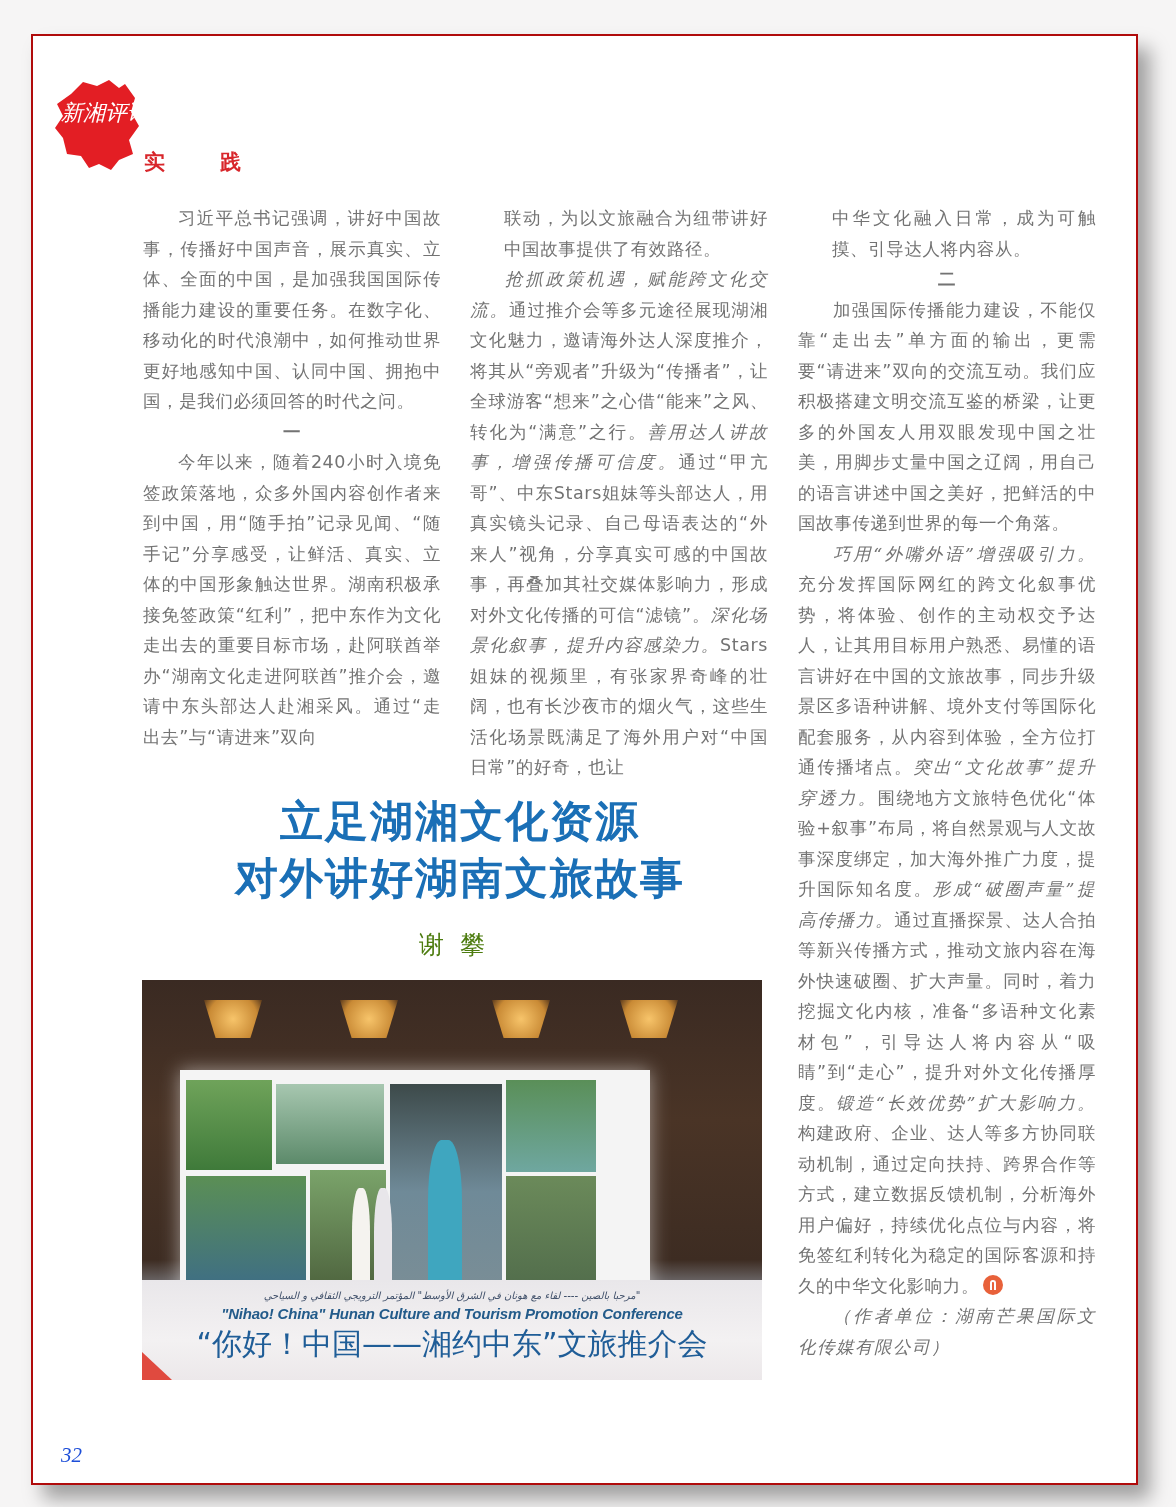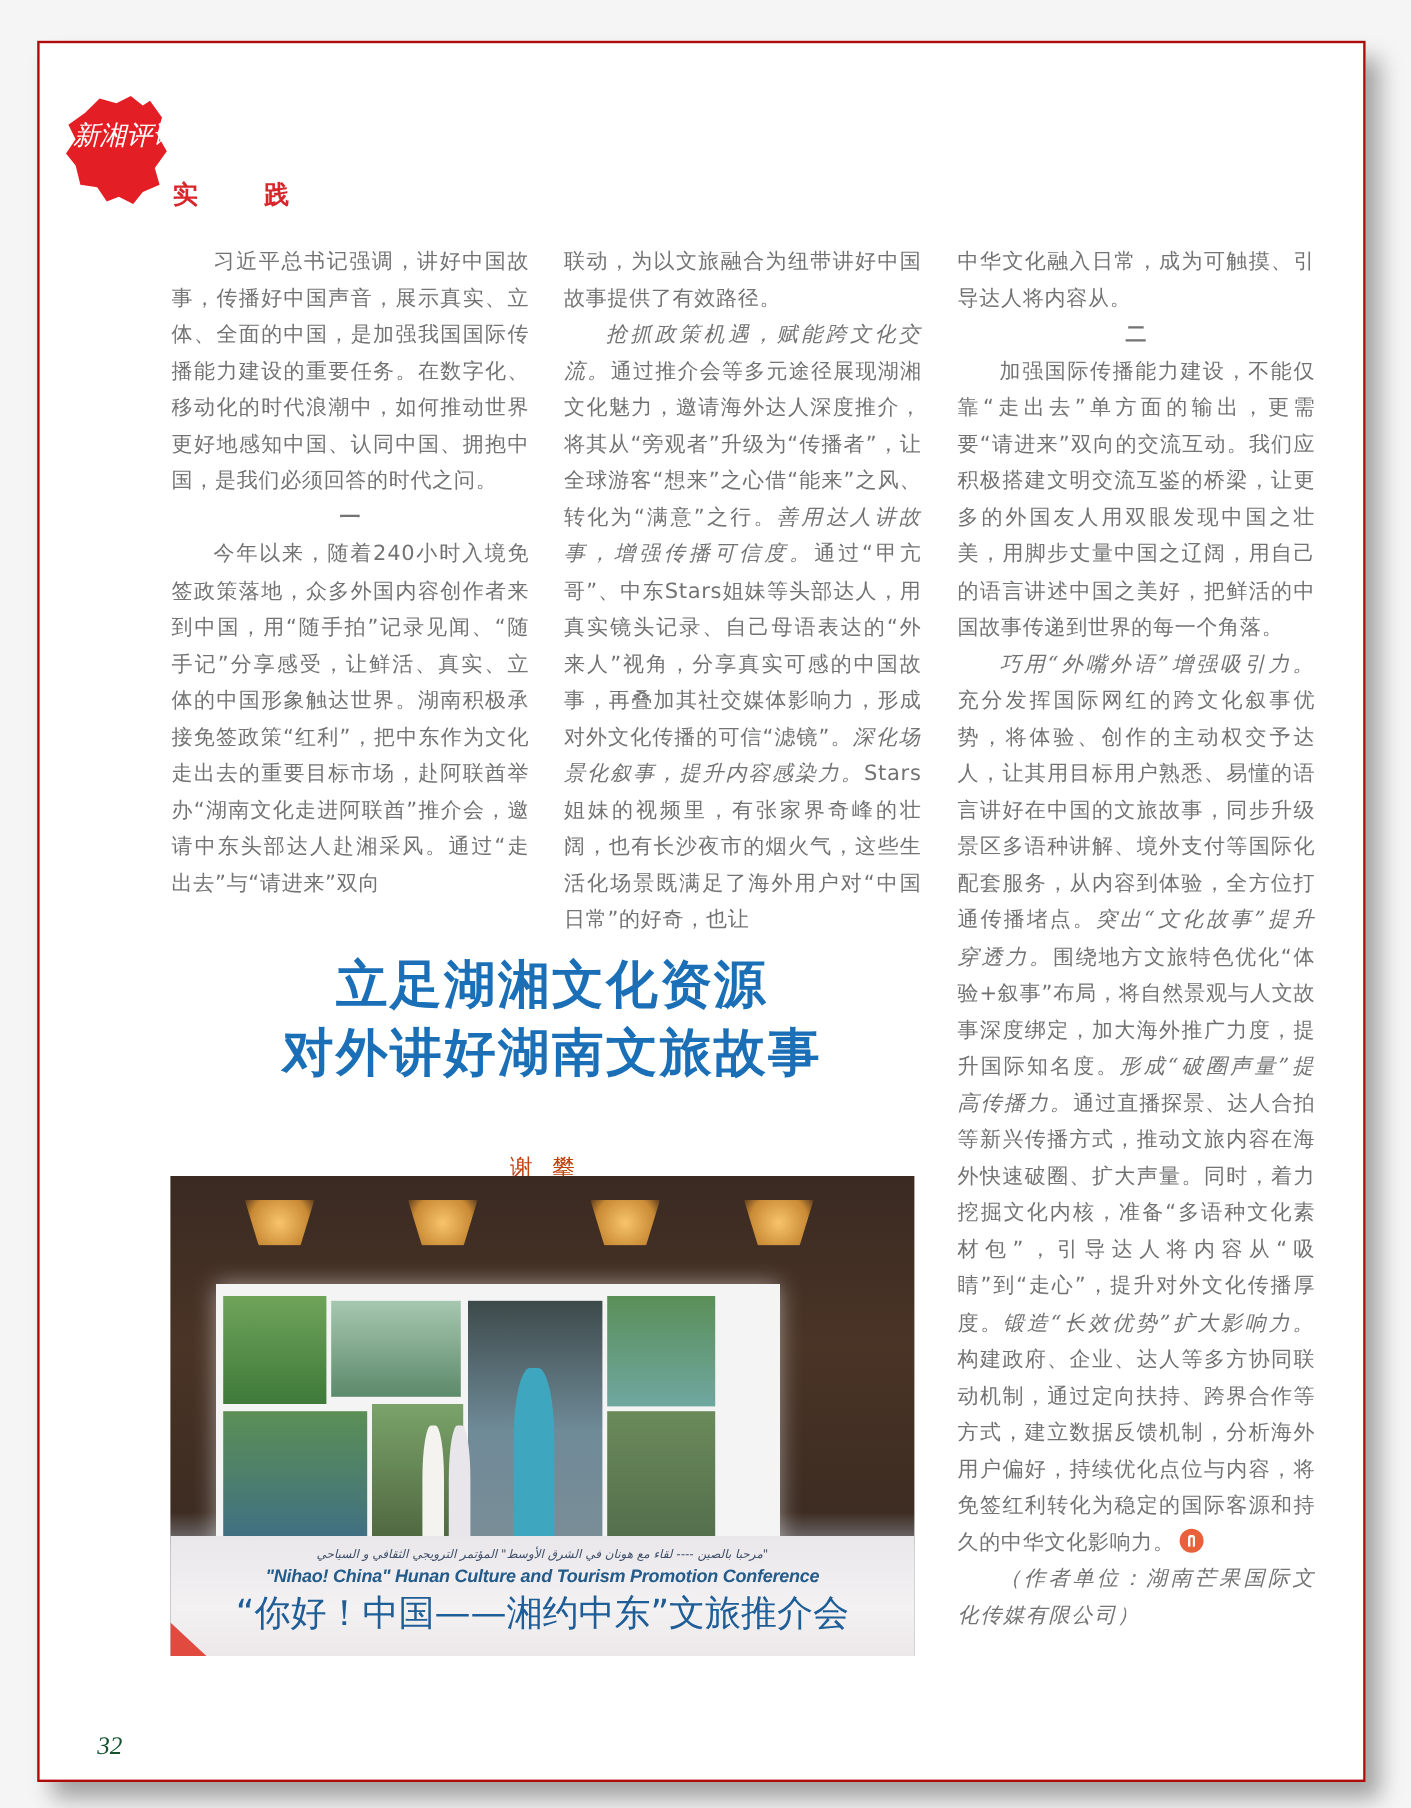--- a/index.html
+++ b/index.html
@@ -18,31 +18,31 @@
   }
   .section-label {
     position: absolute; top: 148px; font-size: 21px; font-weight: bold; color: #d8262b;
     font-family: "DejaVu Sans", sans-serif;
   }
   .col {
     position: absolute; font-size: 17.5px; line-height: 30.5px; color: #737373;
     font-family: "DejaVu Sans", sans-serif; text-align: justify; letter-spacing: 0.6px;
   }
   .col p { margin: 0; text-indent: 2em; }
-  .col p.noindent { text-indent: 0; }
+  .col p.noindent { text-indent: 0; margin-left: 34px; }
   .col .kai { font-family: "DejaVu Serif", serif; font-style: italic; letter-spacing: 1.5px; }
   .col .heading { text-align: center; text-indent: 0; font-weight: bold; }
   .title {
     position: absolute; left: 150px; width: 620px; text-align: center;
     color: #1a6fb6; font-family: Liberation Sans, sans-serif; font-weight: bold;
     font-size: 43px; letter-spacing: 2px; line-height: 52px;
   }
   .author {
     position: absolute; left: 150px; width: 620px; top: 928px; text-align: center;
-    font-family: "DejaVu Serif", serif; font-size: 19px; color: #c2410c; letter-spacing: 16px; margin-top: 32px;
+    font-family: "DejaVu Serif", serif; font-size: 25px; color: #4d7c0f; letter-spacing: 16px;
   }
   .photo {
     position: absolute; left: 142px; top: 980px; width: 620px; height: 400px; overflow: hidden;
     background: linear-gradient(180deg, #3a2a22 0%, #4a3426 35%, #3d2c22 70%, #7f8086 78%, #8b8c92 100%);
   }
   .ceiling-light {
     position: absolute; top: 20px; width: 58px; height: 38px;
     background: radial-gradient(circle, #f7c46a 0%, #c98a35 70%, #5b3a1c 100%);
     clip-path: polygon(0 0, 100% 0, 80% 100%, 20% 100%);
   }
@@ -56,21 +56,21 @@
     position: absolute; left: 0; top: 300px; width: 620px; height: 100px;
     background: linear-gradient(180deg, #e9e7ea 0%, #f3f1f2 60%, #ece8ea 100%);
     text-align: center; color: #235b8a;
   }
   .banner .ar { font-size: 10px; margin-top: 10px; color: #40506a; font-family: "DejaVu Sans", sans-serif; font-style: italic; }
   .banner .en { font-size: 15px; font-weight: bold; font-style: italic; margin-top: 4px; letter-spacing: -0.2px; font-family: "Liberation Sans", sans-serif; }
   .banner .zh { font-size: 30px; margin-top: 2px; color: #1f5d97; font-family: "DejaVu Sans", sans-serif; }
   .banner .corner { position: absolute; left: 0; bottom: 0; width: 0; height: 0; border-left: 30px solid #e04a3f; border-top: 28px solid transparent; }
   .page-number {
     position: absolute; left: 61px; top: 1443px; font-family: "Liberation Serif", serif;
-    font-style: italic; font-size: 21px; color: #14532d; margin-left: 20px;
+    font-style: italic; font-size: 21px; color: #1d4ed8;
   }
   .end-mark {
     display: inline-block; width: 20px; height: 20px; border-radius: 50%; background: #e8613a;
     vertical-align: -3px; margin-left: 4px; position: relative;
   }
   .end-mark::after {
     content: ""; position: absolute; left: 7px; top: 5px; width: 6px; height: 10px;
     border: 2px solid #fff; border-bottom: none; border-radius: 4px 4px 0 0; box-sizing: border-box;
   }
 </style>

